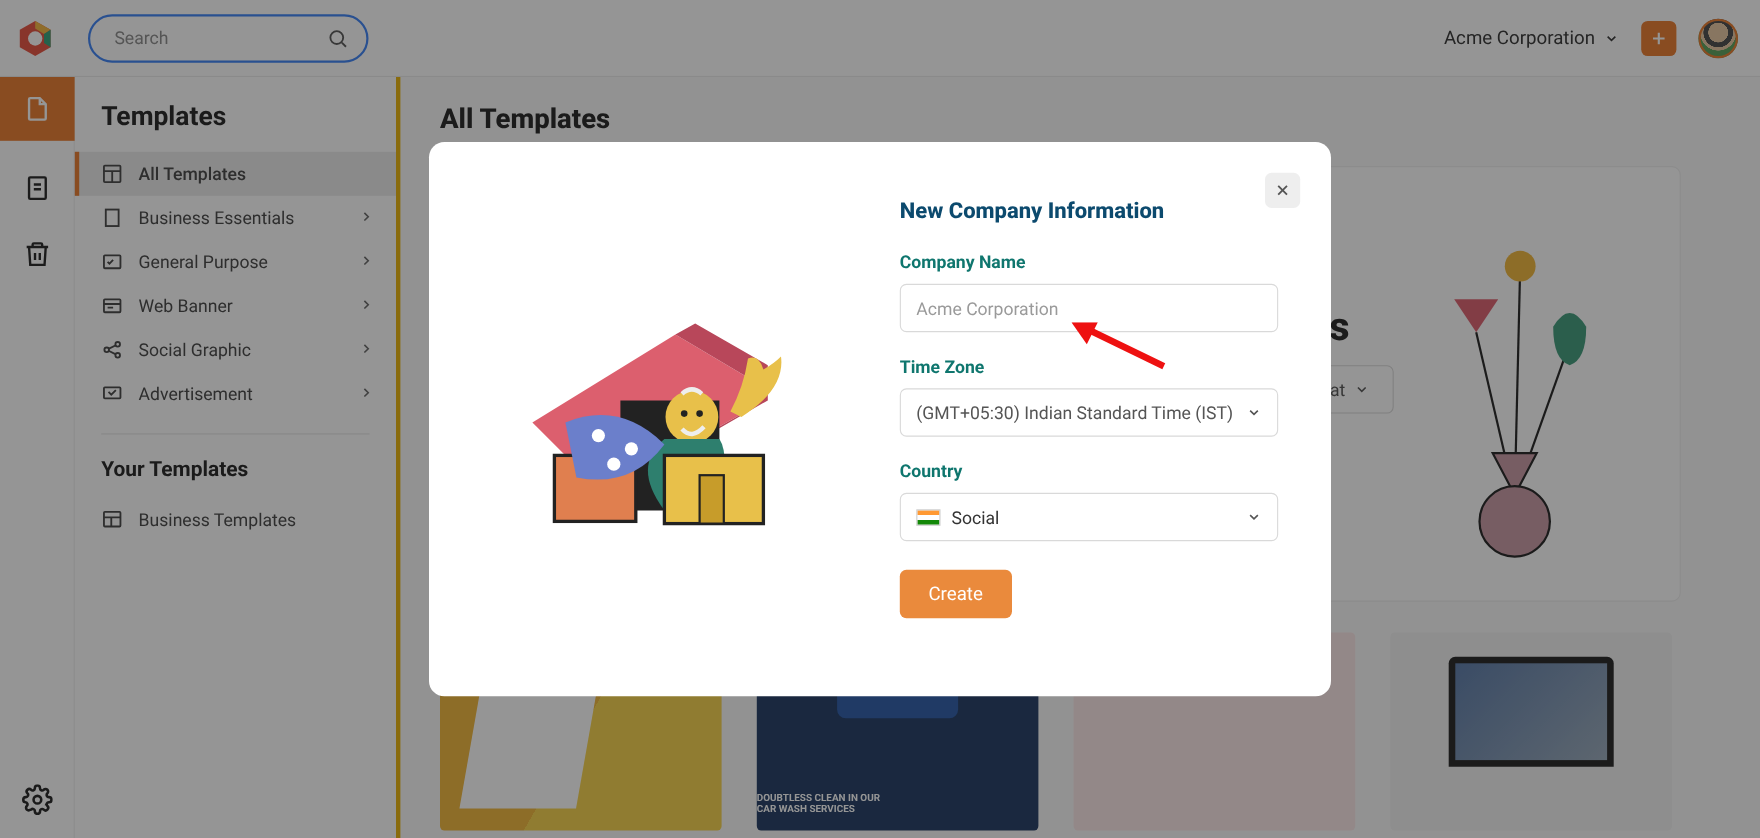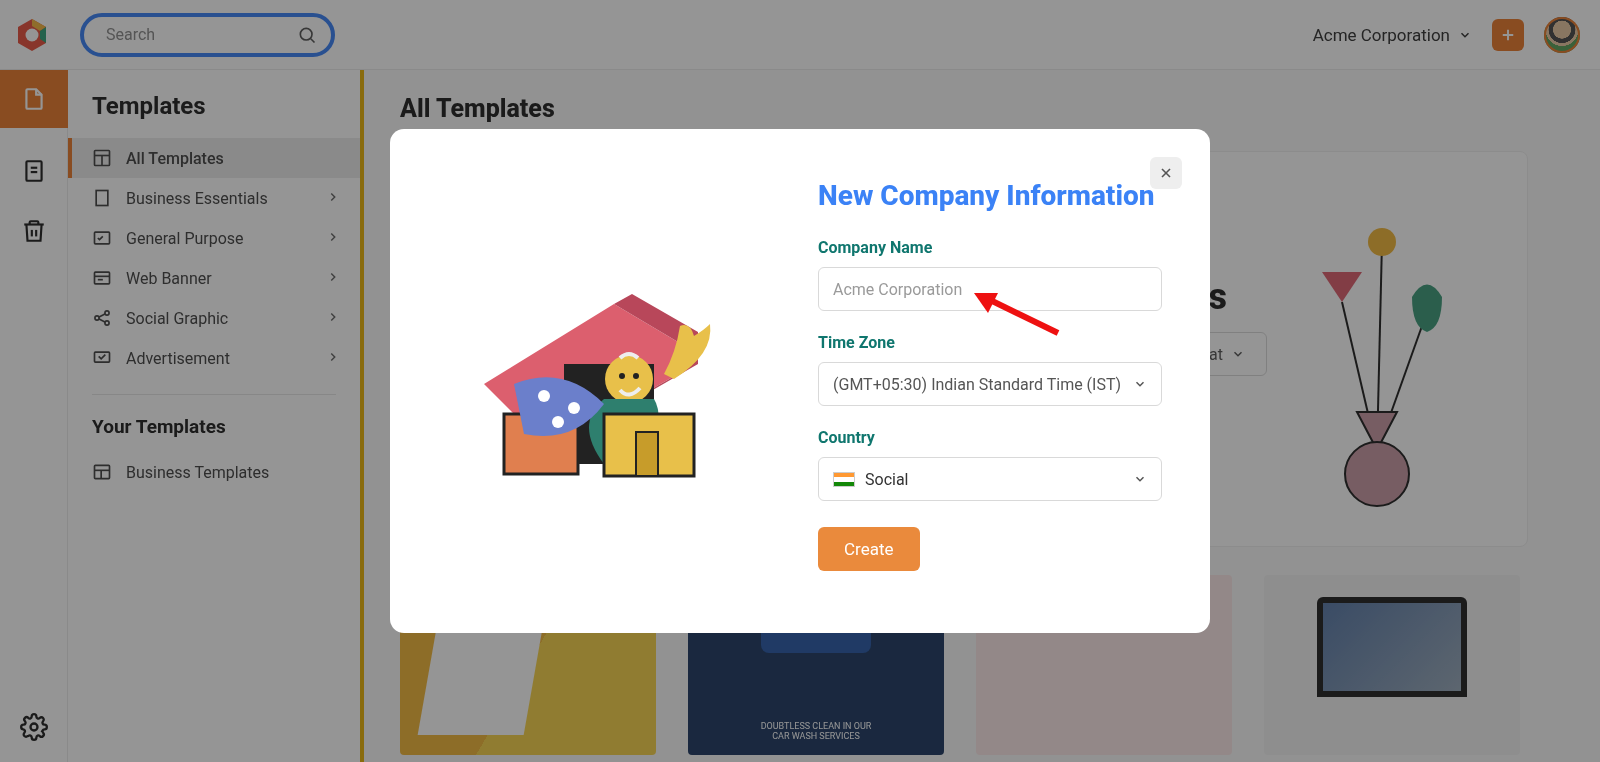--- a/index.html
+++ b/index.html
@@ -2,21 +2,21 @@
 <html><head>
   <meta charset="utf-8">
   <style>
     * { margin:0; padding:0; box-sizing:border-box; font-family:-apple-system,BlinkMacSystemFont,"Segoe UI",Roboto,sans-serif; }
     body { width:1600px; height:762px; overflow:hidden; position:relative; background:#fafafa; }
 
     
     .topbar { height:70px; display:flex; align-items:center; padding:0 20px 0 12px; background:#fff; border-bottom:1px solid #ececec; }
     .logo { width:40px; height:40px; margin-right:28px; }
     .search-wrap { position:relative; }
-    .search { width:255px; height:44px; border:4px solid #3b82f6; border-radius:22px; padding:0 48px 0 22px; font-size:16px; color:#555; outline:none; background:#fff; }
+    .search { width:255px; height:44px; border:2px solid #3b82f6; border-radius:22px; padding:0 48px 0 22px; font-size:16px; color:#555; outline:none; background:#fff; }
     .search::placeholder { color:#8a8a8a; }
     .search-ico { position:absolute; right:18px; top:12px; color:#555; }
     .top-right { margin-left:auto; display:flex; align-items:center; gap:20px; }
     .ws-switch { display:flex; align-items:center; gap:8px; color:#333; font-size:17px; cursor:pointer; }
     .add-btn { width:32px; height:32px; border-radius:6px; background:#EA7A2C; color:#fff; display:flex; align-items:center; justify-content:center; font-size:20px; cursor:pointer; }
     .avatar { width:36px; height:36px; border-radius:50%; background:radial-gradient(circle at 50% 35%, #e7c6a0 0 30%, #4a4a4a 31% 45%, #e7c6a0 46% 55%, #5aa05a 56% 100%); box-shadow:0 0 0 2px #ea7a2c inset; }
 
     
     .rail { position:absolute; left:0; top:70px; bottom:0; width:68px; background:#fff; border-right:1px solid #ececec; display:flex; flex-direction:column; align-items:center; padding-top:14px; gap:26px; }
     .rail-ico { width:34px; height:34px; display:flex; align-items:center; justify-content:center; color:#222; cursor:pointer; border-radius:6px; }
@@ -47,21 +47,21 @@
     .c1::after { content:""; position:absolute; inset:20px 120px 20px 30px; background:#fff; transform:skewX(-10deg); }
     .c2 { background:#1f3a63; }
     .c3 { background:#fce7e7; }
     .c4 { background:#f2f2f2; }
 
     
     .overlay { position:absolute; inset:0; background:rgba(20,20,20,.45); display:flex; align-items:center; justify-content:center; z-index:50; }
     .modal { width:820px; height:504px; background:#fff; border-radius:14px; display:flex; position:relative; padding:50px 54px 44px 44px; }
     .modal-left { flex:0 0 360px; display:flex; align-items:center; justify-content:center; }
     .modal-right { flex:1; padding-left:24px; }
-    .m-title { font-size:28px; font-weight:800; color:#3b82f6; margin-bottom:26px; }
+    .m-title { font-size:20px; font-weight:800; color:#0c4a6e; margin-bottom:26px; }
     .m-close { position:absolute; right:28px; top:28px; width:32px; height:32px; background:#eee; border-radius:6px; display:flex; align-items:center; justify-content:center; color:#555; cursor:pointer; }
     .fld-label { font-size:16px; color:#0f766e; font-weight:700; margin-bottom:10px; display:block; }
     .fld { width:344px; height:44px; border:1px solid #d9d9d9; border-radius:6px; padding:0 14px; font-size:16px; color:#9a9a9a; outline:none; margin-bottom:22px; display:flex; align-items:center; justify-content:space-between; cursor:pointer; background:#fff; }
     input.fld { cursor:text; }
     .create-btn { margin-top:4px; height:44px; padding:0 26px; border:none; border-radius:6px; background:#EA8A3C; color:#fff; font-size:17px; font-weight:400; cursor:pointer; }
     .arrow { position:absolute; left:584px; top:164px; z-index:60; }
     .flag { width:22px; height:15px; background:linear-gradient(#FF9933 0 33%,#fff 33% 66%,#138808 66% 100%); display:inline-block; margin-right:10px; position:relative; border:0.5px solid #ccc; }
   </style>
 </head>
 <body>
@@ -235,21 +235,21 @@
       <path d="M125 85 Q140 60 155 85 Q155 115 140 120 Q125 115 125 85 Z" fill="#3E9B7A"></path>
       <polygon points="70,200 110,200 90,238" fill="#C89AA5" stroke="#222" stroke-width="2"></polygon>
       <circle cx="90" cy="262" r="32" fill="#C89AA5" stroke="#222" stroke-width="2"></circle>
     </svg>
   </div>
   <div class="cards">
     <div class="card c1">
         <div style="position:absolute;left:70px;top:30px;color:#c03;font-weight:800;font-size:20px;transform:rotate(-4deg)">GREAT<br>B<span style="color:#f0b63a">O</span>SS</div>
       </div>
     <div class="card c2">
-        <div style="position:absolute;inset:auto 0 14px 0;text-align:center;color:#fff;font-size:9px;font-weight:400;">DOUBTLESS CLEAN IN OUR<br>CAR WASH SERVICES</div>
+        <div style="position:absolute;inset:auto 0 14px 0;text-align:left;color:#fff;font-size:9px;font-weight:700;">DOUBTLESS CLEAN IN OUR<br>CAR WASH SERVICES</div>
         <div style="position:absolute;left:50%;top:18px;transform:translateX(-50%);width:110px;height:60px;background:#2a5aa8;border-radius:8px"></div>
       </div>
     <div class="card c3">
         <div style="position:absolute;left:18px;top:10px;color:#d46;font-size:13px;font-weight:700">courses</div>
       </div>
     <div class="card c4">
         <div style="position:absolute;left:50%;top:22px;transform:translateX(-50%);width:150px;height:100px;background:#222;border-radius:6px 6px 0 0"></div>
         <div style="position:absolute;left:50%;top:28px;transform:translateX(-50%);width:138px;height:88px;background:linear-gradient(135deg,#5a7aa8,#9ab)"></div>
       </div>
   </div>

